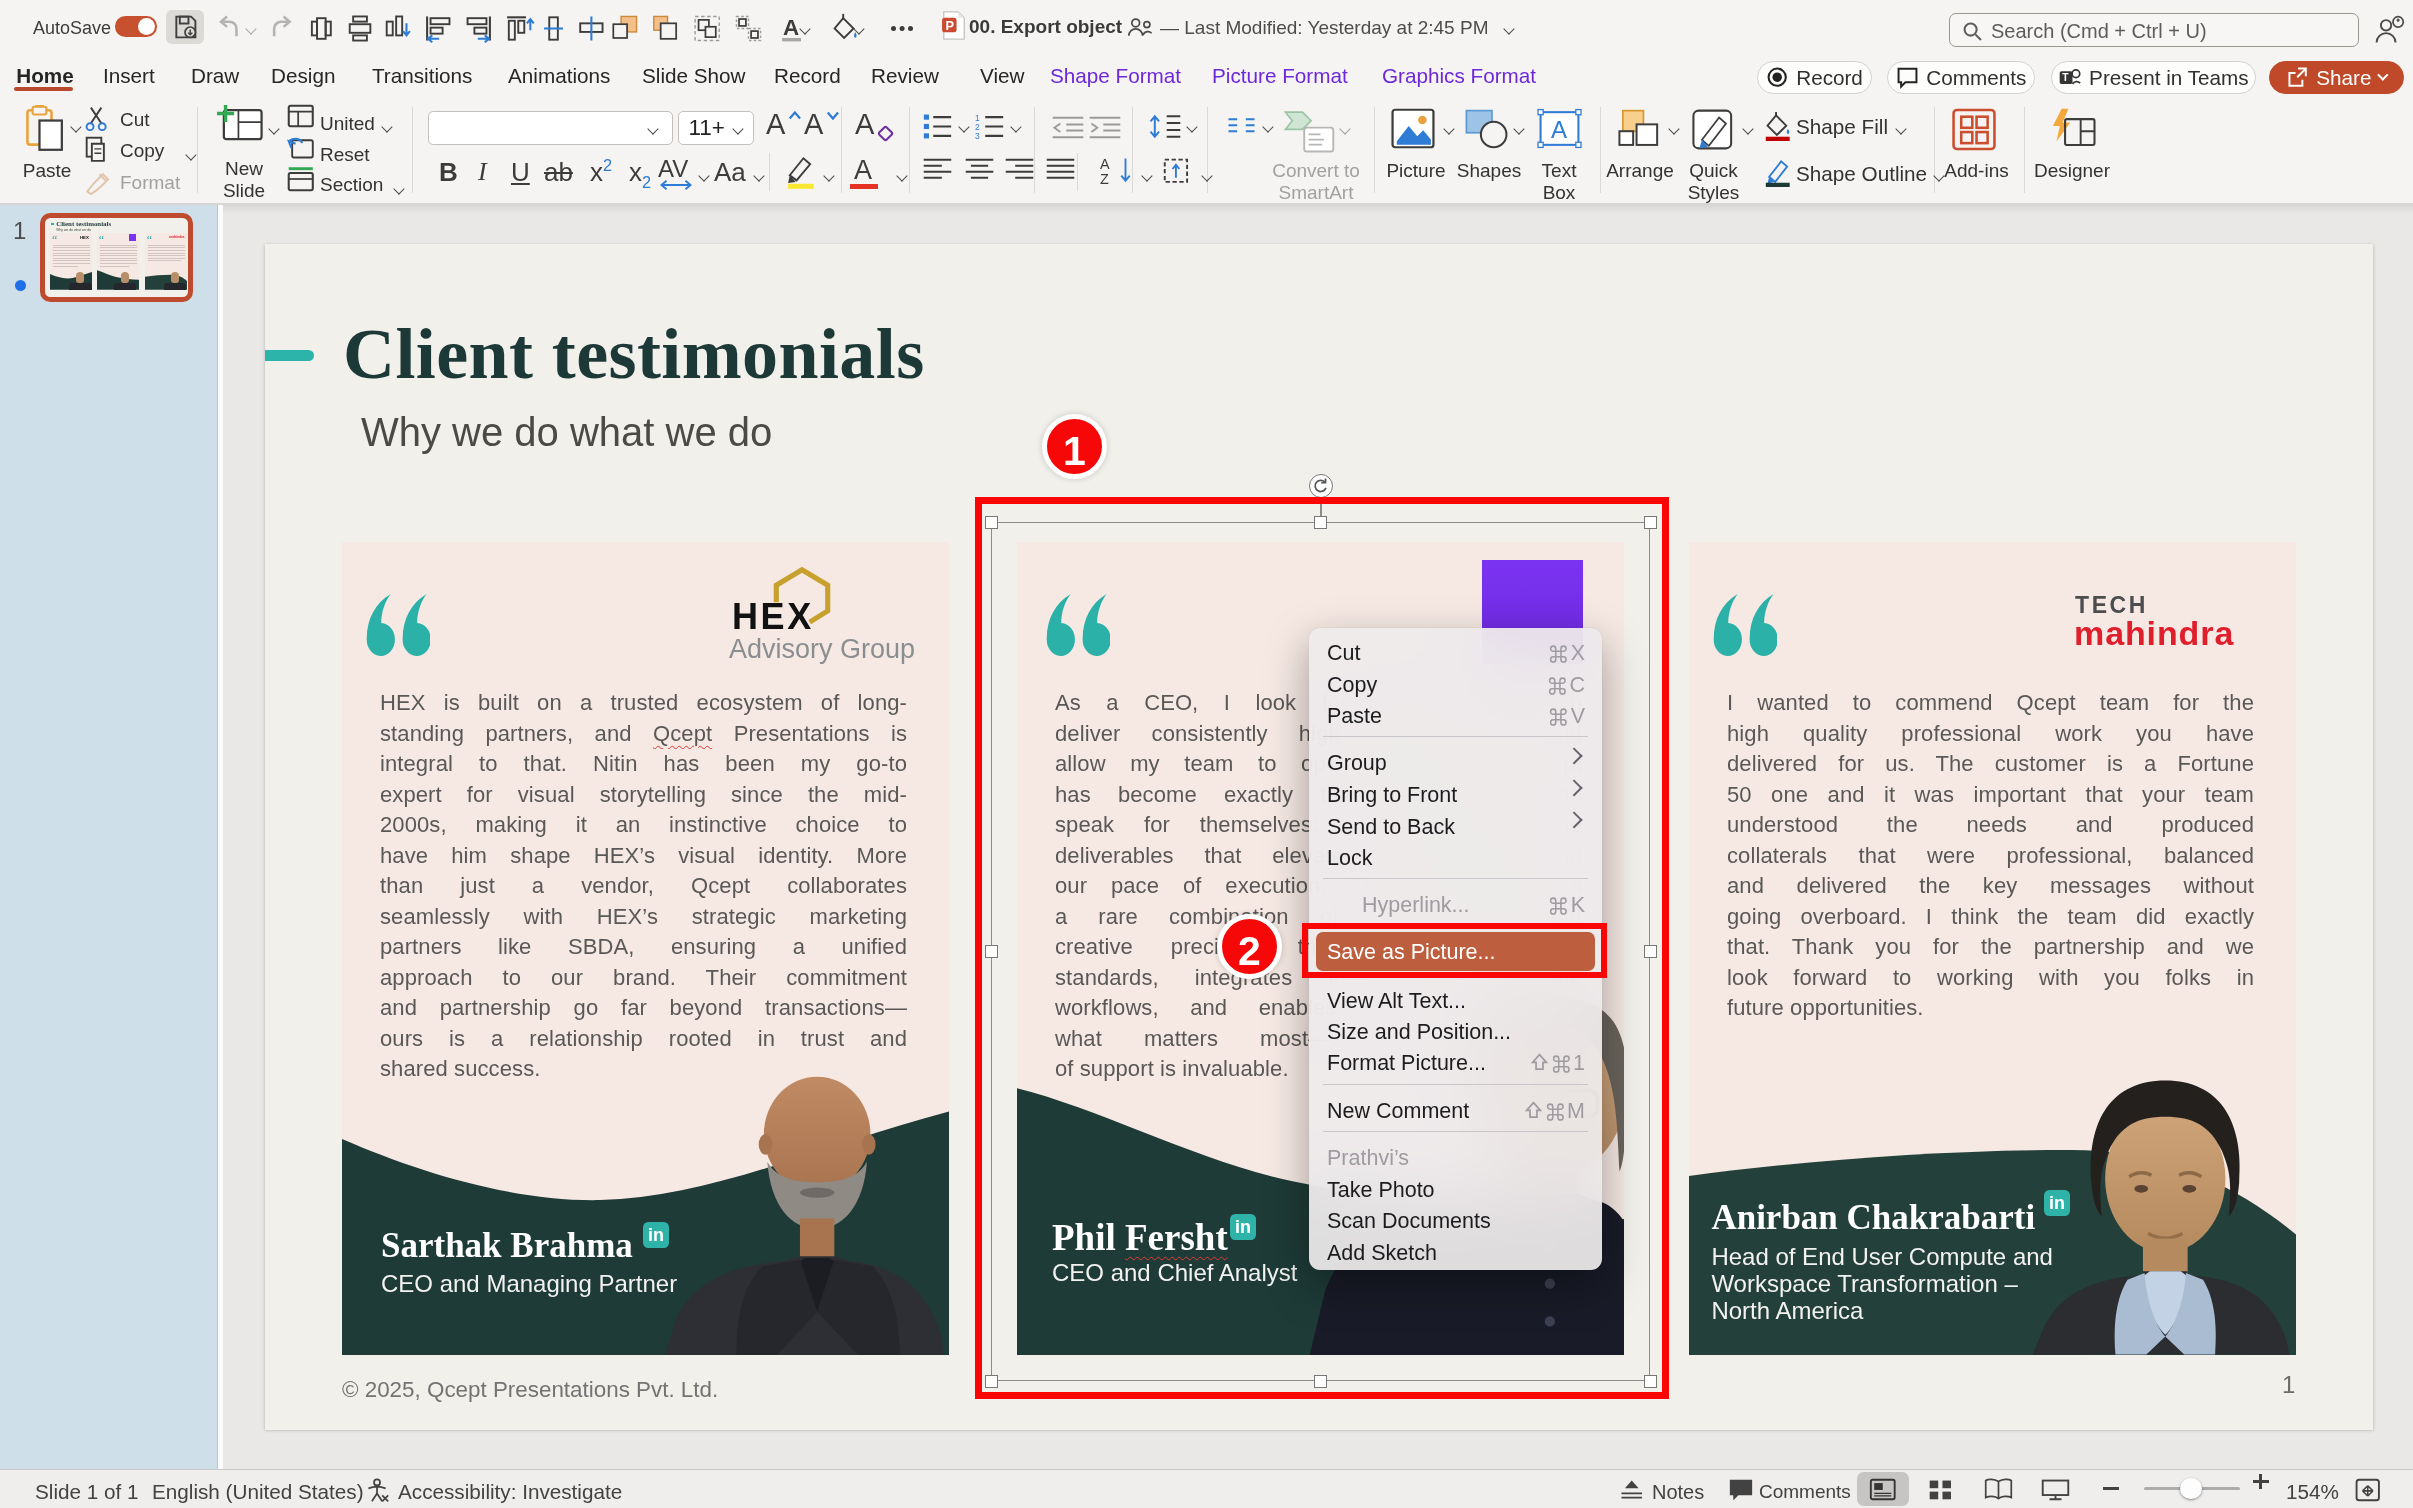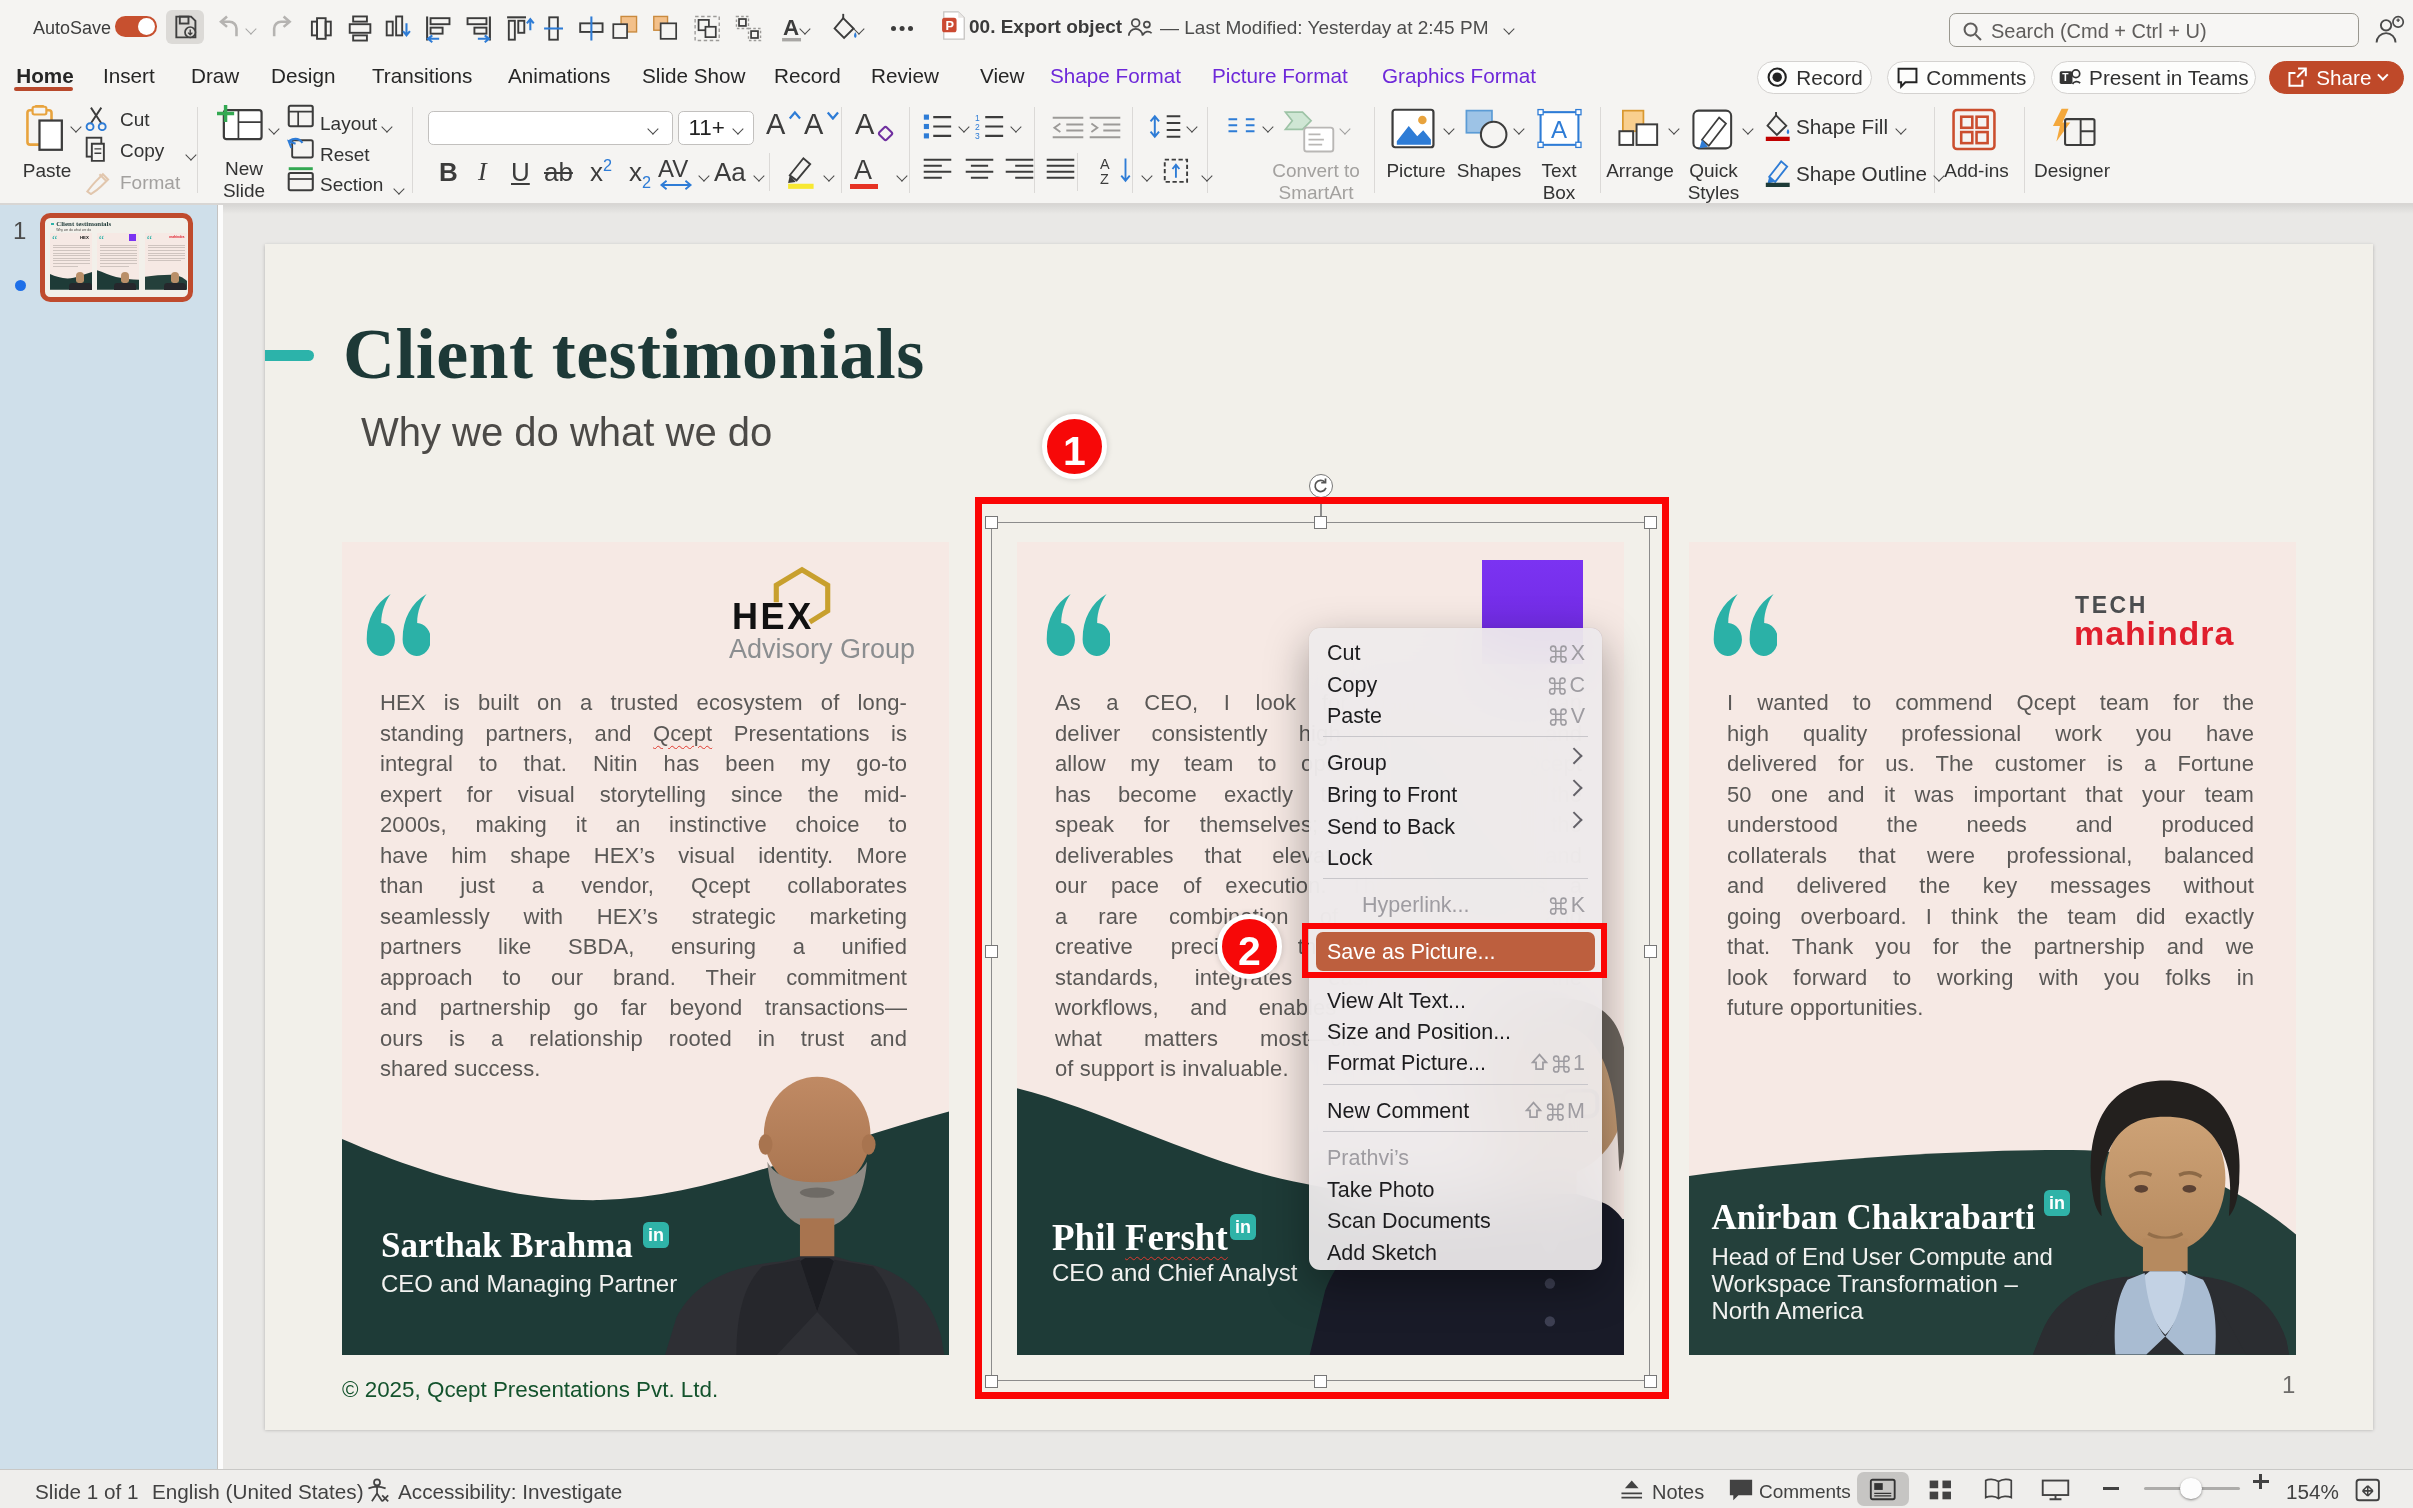--- a/index.html
+++ b/index.html
@@ -286,21 +286,21 @@
       <rect x="8" y="8" width="44" height="34" rx="3" fill="#fff" stroke="#3c3c3c" stroke-width="2.6"></rect>
       <path d="M25 8 v34 M25 22 h27" stroke="#3c3c3c" stroke-width="2"></path>
       <path d="M10 2 v20 M0 12 h20" stroke="#33a852" stroke-width="4"></path>
     </svg>
   <div class="chev abs" style="left:269px;top:122px;"></div>
   <div class="rlabel" style="left:207px;top:158px;width:74px;">New<br>Slide</div>
   <svg class="abs" style="left:287px;top:104px;" width="27.5" height="24" viewBox="0 0 32 28">
       <rect x="2" y="2" width="28" height="24" rx="2" fill="none" stroke="#3c3c3c" stroke-width="2.4"></rect>
       <path d="M2 9 h28 M13 9 v17" stroke="#3c3c3c" stroke-width="2"></path>
     </svg>
-  <div class="rlabel" style="left:320px;top:113px;text-align:left;">Layout</div>
+  <div class="rlabel" style="left:320px;top:113px;text-align:left;">United</div>
   <div class="chev abs" style="left:382px;top:120px;"></div>
   <svg class="abs" style="left:287px;top:135px;" width="27.5" height="26" viewBox="0 0 32 30">
       <rect x="6" y="6" width="24" height="20" rx="2" fill="none" stroke="#3c3c3c" stroke-width="2.2"></rect>
       <path d="M10 10 l-8 -3 3 8" fill="none" stroke="#2e7cd6" stroke-width="2.4"></path>
       <path d="M2 7 q10 -6 16 2" fill="none" stroke="#2e7cd6" stroke-width="2.4"></path>
     </svg>
   <div class="rlabel" style="left:320px;top:144px;text-align:left;">Reset</div>
   <svg class="abs" style="left:287px;top:166px;" width="27.5" height="26" viewBox="0 0 32 30">
       <rect x="2" y="8" width="28" height="20" rx="2" fill="none" stroke="#3c3c3c" stroke-width="2.4"></rect>
       <path d="M2 15 h28" stroke="#3c3c3c" stroke-width="2"></path>
@@ -658,21 +658,21 @@
         <path d="M198,238 L178,230 C176,262 166,290 154,304 L176,325 L212,325 C215,285 210,258 198,238Z" fill="#a9bcd2"></path>
         <path d="M0,325 L10,300 C28,255 66,240 110,234 L62,325Z" fill="#2b2d31"></path>
         <path d="M298,325 L295,308 C278,258 242,240 198,234 L248,325Z" fill="#2b2d31"></path>
       </svg>
       <div class="nameblock" style="left:22.4px;top:656px;">
             <div class="pname" style="font-size:35px;">Anirban Chakrabarti</div>
             <div class="prole" style="line-height:27px;margin-top:5.2px;">Head of End User Compute and<br>Workspace Transformation –<br>North America</div>
           </div>
       <div class="inicon" style="left:355px;top:648px;">in</div>
     </div>
-    <div style="position:absolute;left:77px;top:1133px;font-size:22.4px;color:#14532d;">© 2025, Qcept Presentations Pvt. Ltd.</div>
+    <div style="position:absolute;left:77px;top:1133px;font-size:22.4px;color:#737373;">© 2025, Qcept Presentations Pvt. Ltd.</div>
     <div style="position:absolute;left:2017px;top:1127px;font-size:24px;color:#6e6c6a;">1</div>
   </div>
     </div>
 </div>
 
 <div class="abs" style="left:991px;top:522px;width:659px;height:859px;border:1.3px solid #8c8c8c;z-index:19;"></div>
 <div class="abs" style="left:1320px;top:496px;width:1.7px;height:22.4px;background:#8c8c8c;z-index:19;"></div>
 <div class="abs" style="left:1309px;top:474px;width:24px;height:24px;background:#fff;border:1.7px solid #777;border-radius:50%;z-index:20;">
   <svg width="20.7" height="20.7" viewBox="0 0 24 24" style="position:absolute;left:0;top:0;">
       <path d="M17 8 a6.5 6.5 0 1 0 1.5 7" fill="none" stroke="#555" stroke-width="2"></path>

